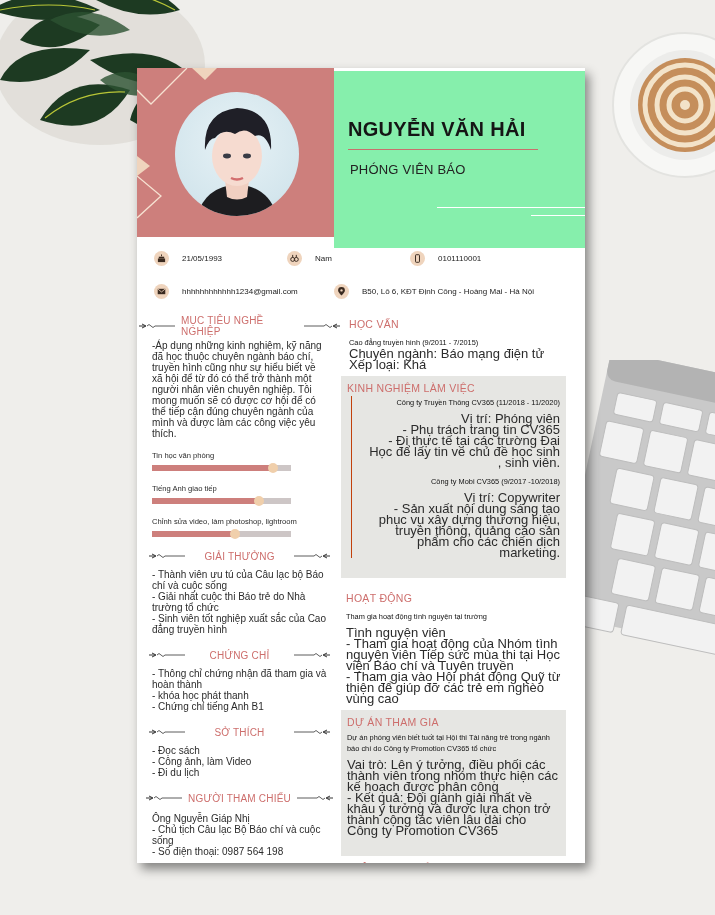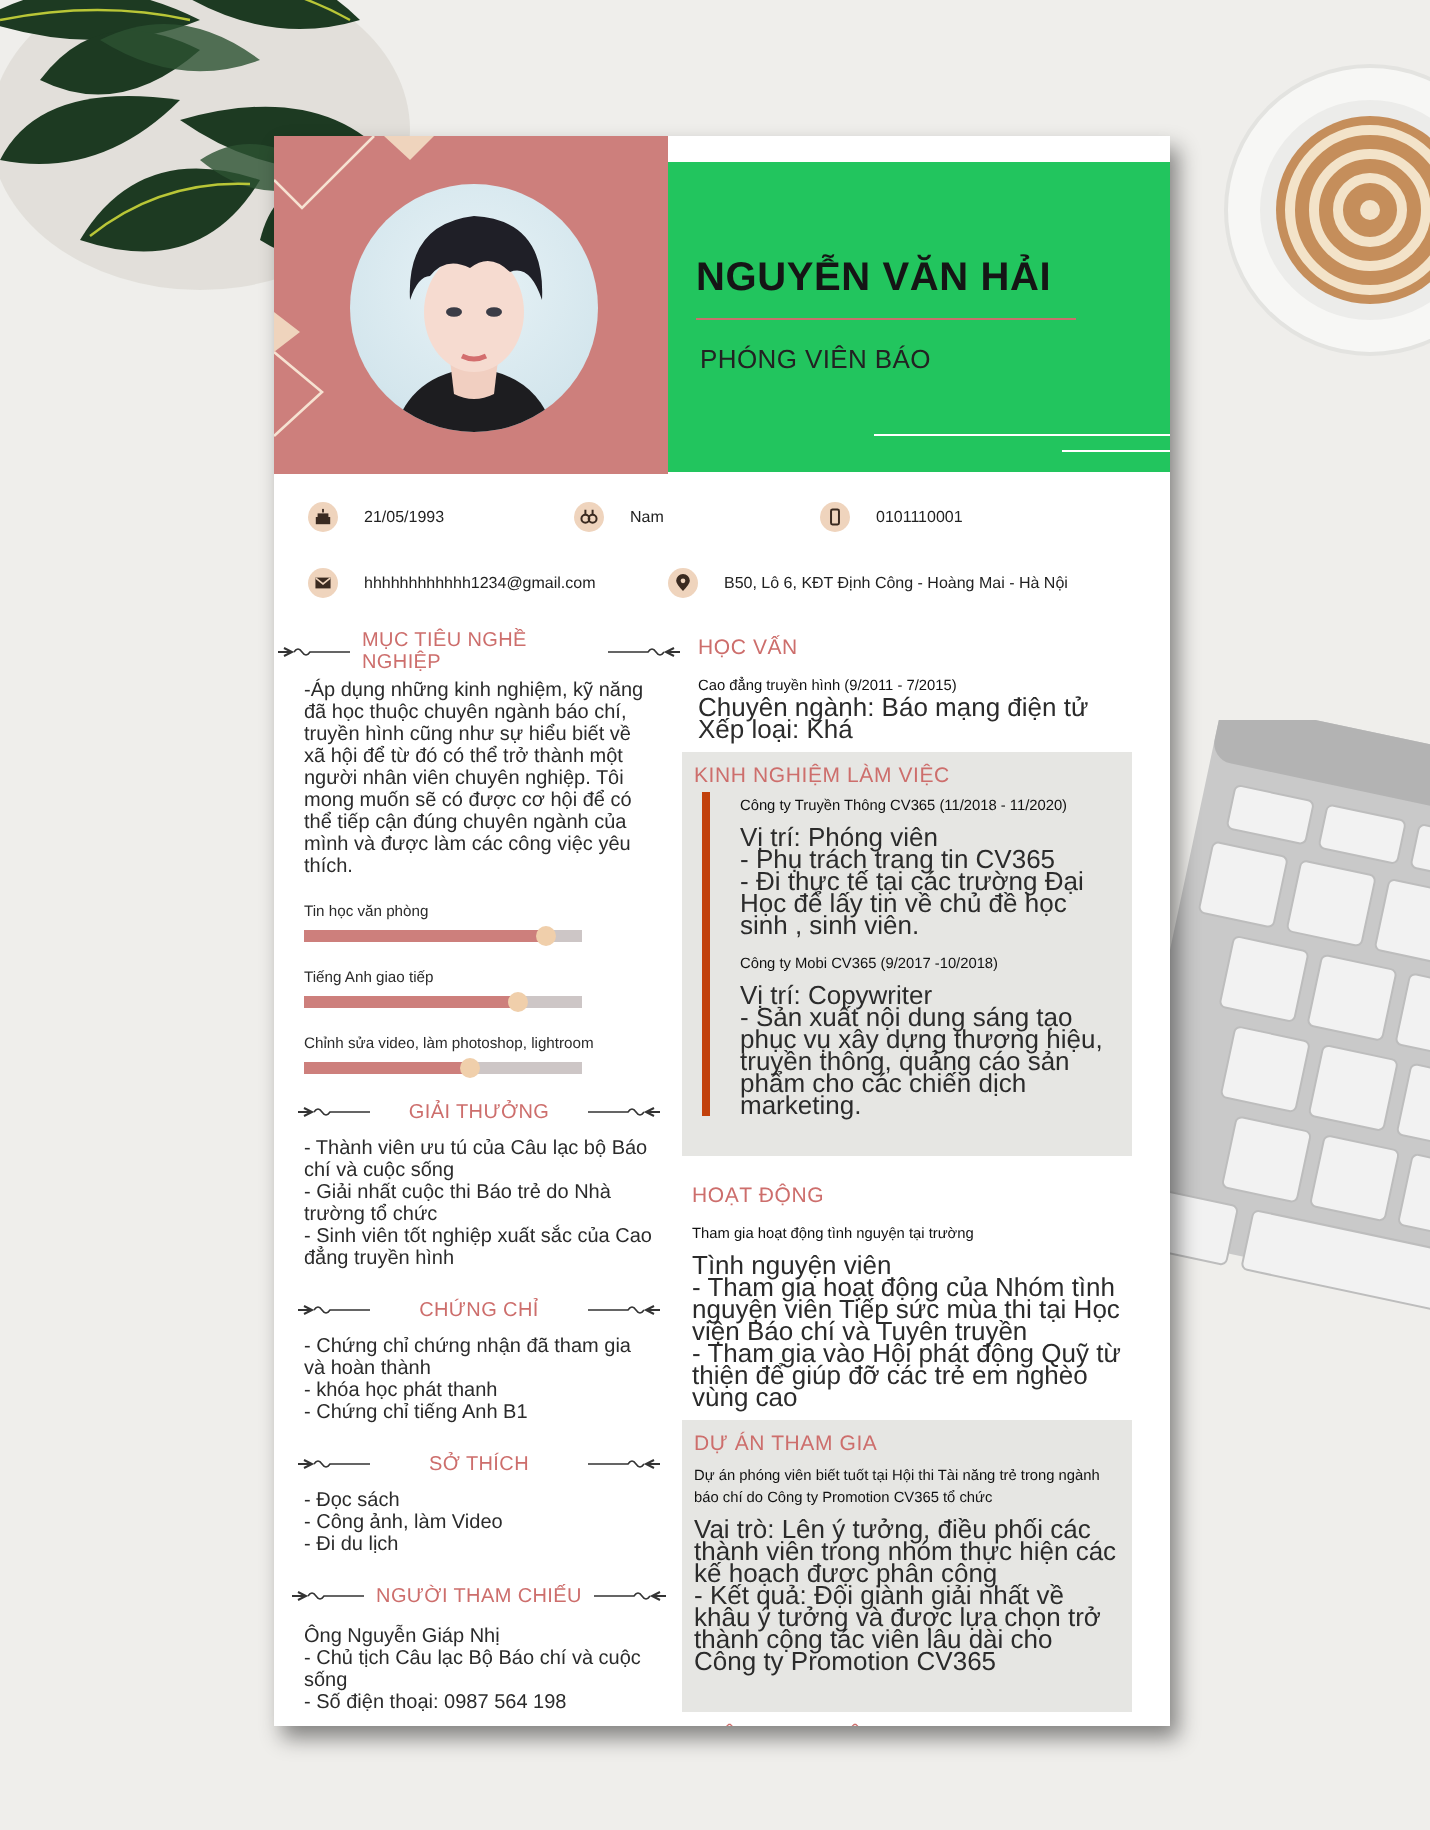--- a/index.html
+++ b/index.html
@@ -20,21 +20,21 @@
   .paper {
     position: absolute; left: 137px; top: 68px; width: 448px; height: 795px;
     background: #ffffff;
     box-shadow: 4px 6px 10px rgba(0,0,0,0.45);
     overflow: hidden;
   }
 
   
   .header { position: absolute; left: 0; top: 0; width: 448px; height: 169px; }
   .header-left { position: absolute; left: 0; top: 0; width: 197px; height: 169px; background: #cd7f7c; overflow: hidden; }
-  .header-right { position: absolute; left: 197px; top: 13px; width: 251px; height: 155px; background: #22c55e; }
+  .header-right { position: absolute; left: 197px; top: 3px; width: 251px; height: 177px; background: #86efac; }
   .avatar {
     position: absolute; left: 38px; top: 24px; width: 124px; height: 124px; border-radius: 50%;
     background: radial-gradient(circle at 50% 40%, #e7f2f6 0%, #d4e6ed 70%, #c4dbe4 100%);
     overflow: hidden;
   }
   .name { position: absolute; left: 14px; top: 47px; font-size: 20px; font-weight: 700; color: #151515; letter-spacing: 0.3px; }
   .name-rule { position: absolute; left: 14px; top: 78px; width: 190px; height: 1px; background: #c8716d; }
   .job-title { position: absolute; left: 16px; top: 91px; font-size: 13px; color: #222; letter-spacing: 0.2px; }
   .deco-line1 { position: absolute; left: 103px; top: 136px; width: 148px; height: 1px; background: #ffffff; }
   .deco-line2 { position: absolute; left: 197px; top: 144px; width: 54px; height: 1px; background: #ffffff; }
@@ -60,21 +60,21 @@
   .bar { position: relative; height: 6px; width: 139px; background: #cdc6c6; }
   .bar .fill { position: absolute; left: 0; top: 0; height: 6px; background: #cd7f7c; }
   .bar .knob { position: absolute; top: -2px; width: 10px; height: 10px; border-radius: 50%; background: #f0cfab; margin-left: -5px; }
 
   
   .right-col { position: absolute; left: 207px; top: 250px; width: 222px; }
   .r-heading { font-size: 10.5px; color: #cd6e6c; letter-spacing: 0.3px; margin-bottom: 7px; }
   .r-bold { font-size: 7.4px; font-weight: 400; color: #111; line-height: 11px; }
   .r-text { font-size: 13px; color: #2b2b2b; line-height: 11px; }
   .grey-box { background: #e6e6e3; margin-left: -3px; padding: 6px 6px 20px 6px; width: 225px; }
-  .exp-wrap { border-left: 4px solid #c2410c; margin-left: 4px; padding-left: 15px; padding-top: 1px; }
+  .exp-wrap { border-left: 1px solid #c2410c; margin-left: 4px; padding-left: 15px; padding-top: 1px; text-align: right; }
 </style>
 </head>
 <body>
 
 <svg class="plant" viewBox="0 0 230 190">
   <ellipse cx="120" cy="95" rx="105" ry="80" fill="#d9d6cf" opacity="0.6"></ellipse>
   <g fill="#1d3a22">
     <path d="M10 40 Q60 10 120 40 Q70 60 10 40Z"></path>
     <path d="M100 20 Q160 0 200 40 Q150 55 100 20Z"></path>
     <path d="M20 110 Q40 70 110 80 Q70 120 20 110Z"></path>
@@ -282,21 +282,21 @@
             <path d="M2 5 L8 5 M5 3 L9 5 L5 7" stroke="#333" stroke-width="1" fill="none"></path>
             <path d="M10 5 Q12 2 14 5 Q16 8 18 5 L38 5" stroke="#333" stroke-width="0.8" fill="none"></path>
           </svg>
         <span class="title">CHỨNG CHỈ</span>
         <svg class="orn" viewBox="0 0 40 10">
             <path d="M38 5 L32 5 M35 3 L31 5 L35 7" stroke="#333" stroke-width="1" fill="none"></path>
             <path d="M30 5 Q28 8 26 5 Q24 2 22 5 L2 5" stroke="#333" stroke-width="0.8" fill="none"></path>
           </svg>
       </div>
       <div style="margin-top:2px">
-        <p class="l-text">- Chứng chỉ chứng nhận đã tham gia và hoàn thành</p>
+        <p class="l-text">- Thông chỉ chứng nhận đã tham gia và hoàn thành</p>
         <p class="l-text">- khóa học phát thanh</p>
         <p class="l-text">- Chứng chỉ tiếng Anh B1</p>
       </div>
     </div>
 
     <div style="margin-top:9px">
       <div class="l-heading" style="justify-content:space-between;padding:0 10px">
         <svg class="orn" viewBox="0 0 40 10">
             <path d="M2 5 L8 5 M5 3 L9 5 L5 7" stroke="#333" stroke-width="1" fill="none"></path>
             <path d="M10 5 Q12 2 14 5 Q16 8 18 5 L38 5" stroke="#333" stroke-width="0.8" fill="none"></path>

